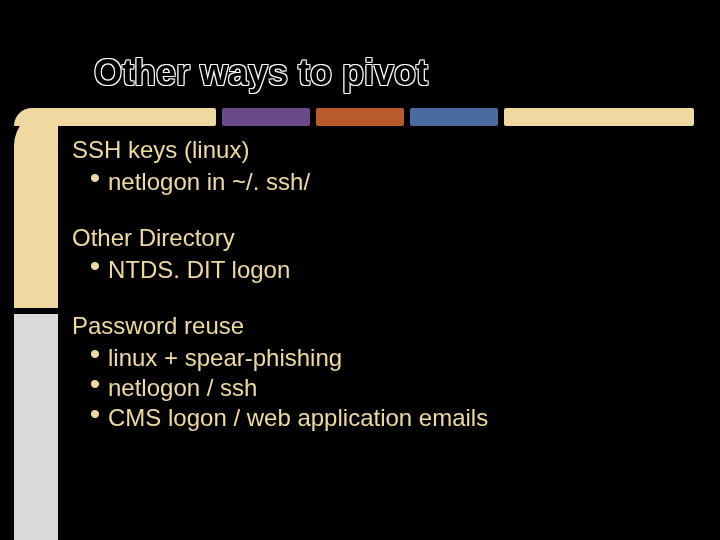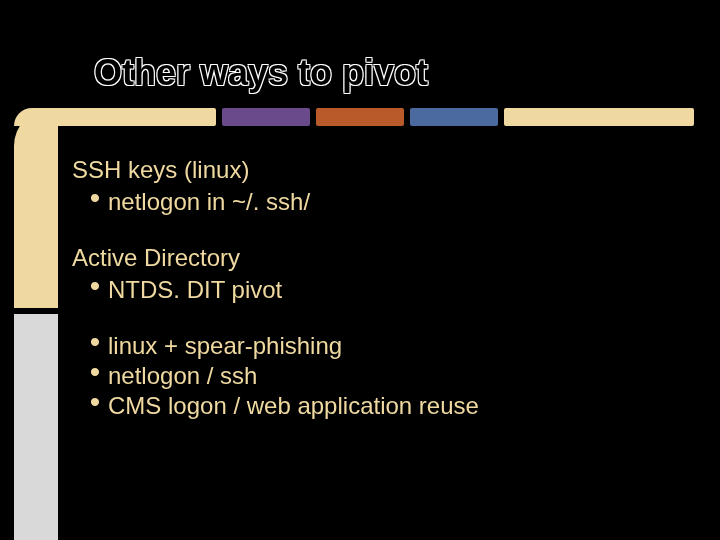--- a/index.html
+++ b/index.html
@@ -2,21 +2,21 @@
 <html><head>
 <meta charset="utf-8">
 <style>
   html,body{margin:0;padding:0;width:720px;height:540px;background:#000;overflow:hidden;font-family:Arial,Helvetica,sans-serif;}
   .slide{position:relative;width:720px;height:468px;}
   .title{position:absolute;left:94px;top:52px;font-size:36px;font-weight:bold;color:#000;text-shadow:-1px -1px 0 #fff,1px -1px 0 #fff,-1px 1px 0 #fff,1px 1px 0 #fff;}
   .segbar{position:absolute;left:30px;top:108px;height:18px;display:flex;gap:6px;}
   .segbar div{height:18px;border-radius:2px;}
   .content{position:absolute;left:72px;top:135px;right:30px;color:#efd9a0;font-size:24px;line-height:1.25;}
   .section{margin-bottom:26px;}
-  .section-head{margin-bottom:2px;margin-top:20px;}
+  .section-head{margin-bottom:2px;}
   .bline{display:flex;align-items:flex-start;margin-left:10px;}
   .dot{width:26px;font-size:30px;line-height:22px;color:#efd9a0;text-align:center;}
   .btxt{flex:1;}
   
   .rail{position:absolute;left:14px;top:108px;width:44px;height:420px;}
   .rail .top{position:absolute;left:0;top:0;width:44px;height:200px;background:#efd9a0;border-top-left-radius:38px;}
   .rail .mid{position:absolute;left:0;top:200px;width:44px;height:6px;background:#000;}
   .rail .bot{position:absolute;left:0;top:206px;width:44px;height:230px;background:#d9d9d9;}
   
   .arcfill{position:absolute;left:14px;top:108px;width:170px;height:18px;background:#efd9a0;border-top-left-radius:38px;}
@@ -48,35 +48,36 @@
 
   <div class="content" id="content">
       <div class="section">
         <div class="section-head">SSH keys (linux)</div>
         <div class="bline">
           <div class="dot">•</div>
           <div class="btxt">netlogon in ~/. ssh/</div>
         </div>
       </div>
       <div class="section">
-        <div class="section-head">Active Directory</div>
+        <div class="section-head">Other Directory</div>
         <div class="bline">
           <div class="dot">•</div>
-          <div class="btxt">NTDS. DIT pivot</div>
+          <div class="btxt">NTDS. DIT logon</div>
         </div>
       </div>
       <div class="section">
+        <div class="section-head">Password reuse</div>
         <div class="bline">
           <div class="dot">•</div>
           <div class="btxt">linux + spear-phishing</div>
         </div>
         <div class="bline">
           <div class="dot">•</div>
           <div class="btxt">netlogon / ssh</div>
         </div>
         <div class="bline">
           <div class="dot">•</div>
-          <div class="btxt">CMS logon / web application reuse</div>
+          <div class="btxt">CMS logon / web application emails</div>
         </div>
       </div>
     </div>
 
 </div>
 
 </body></html>

